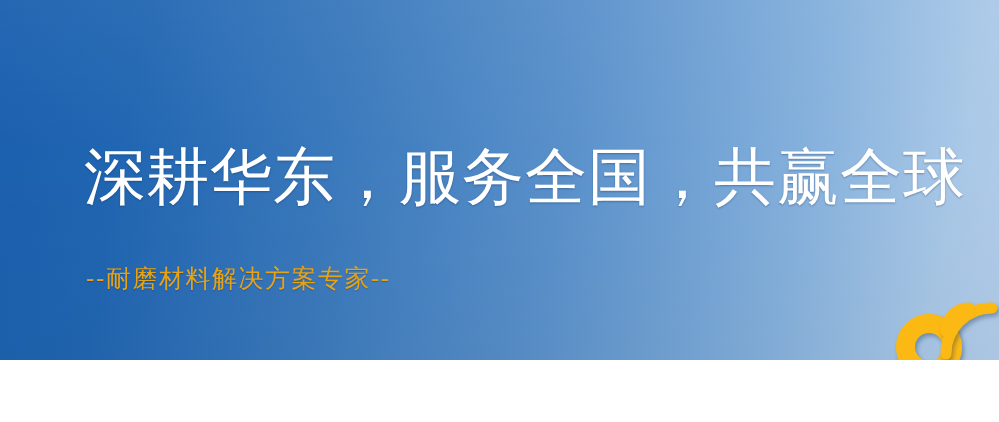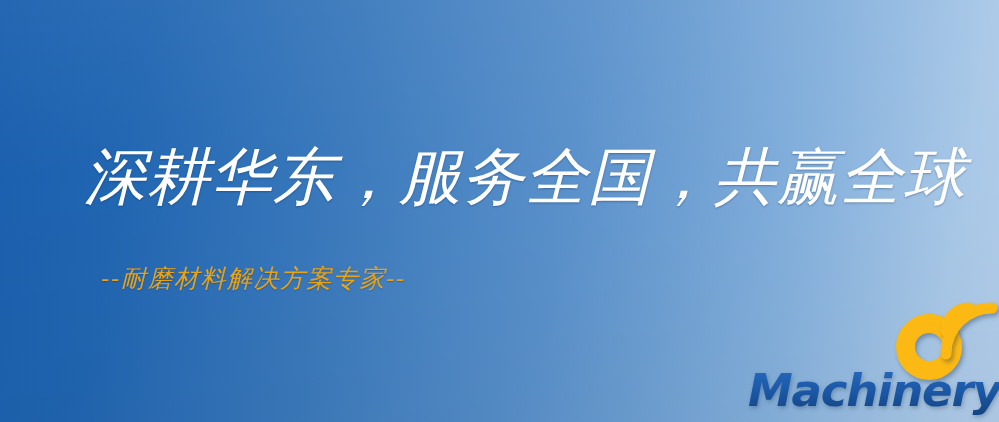--- a/index.html
+++ b/index.html
@@ -3,32 +3,31 @@
 <meta charset="utf-8">
 <style>
   html, body {
     margin: 0;
     padding: 0;
     background: #ffffff;
   }
   #banner {
     position: relative;
     width: 999px;
-    height: 422px;
+    height: 360px;
     overflow: hidden;
     font-family: "Liberation Sans", sans-serif;
     background: linear-gradient(100deg,
         #1a5fae 0%,
         #2166b2 14%,
         #3a79bc 34%,
         #5a91cb 56%,
         #84b0dc 78%,
         #a9c8e7 93%,
         #b2cdea 100%);
-    font-style: italic;
   }
   
   #banner-sheen {
     position: absolute;
     inset: 0;
     background: linear-gradient(180deg,
         rgba(255,255,255,0.05) 0%,
         rgba(255,255,255,0.00) 42%,
         rgba(0,0,0,0.035) 100%);
     pointer-events: none;
@@ -51,21 +50,20 @@
     position: absolute;
     left: 86px;
     top: 266px;
     font-family: "DejaVu Serif", "Liberation Serif", serif;
     font-size: 25px;
     line-height: 1.0;
     color: #e8a215;
     letter-spacing: 1.5px;
     white-space: nowrap;
     text-shadow: 0 1px 1px rgba(10,40,80,0.28);
-    margin-left: 15px;
   }
 
   
   #logo {
     position: absolute;
     left: 748px;
     top: 296px;
     width: 248px;
     height: 126px;
   }

